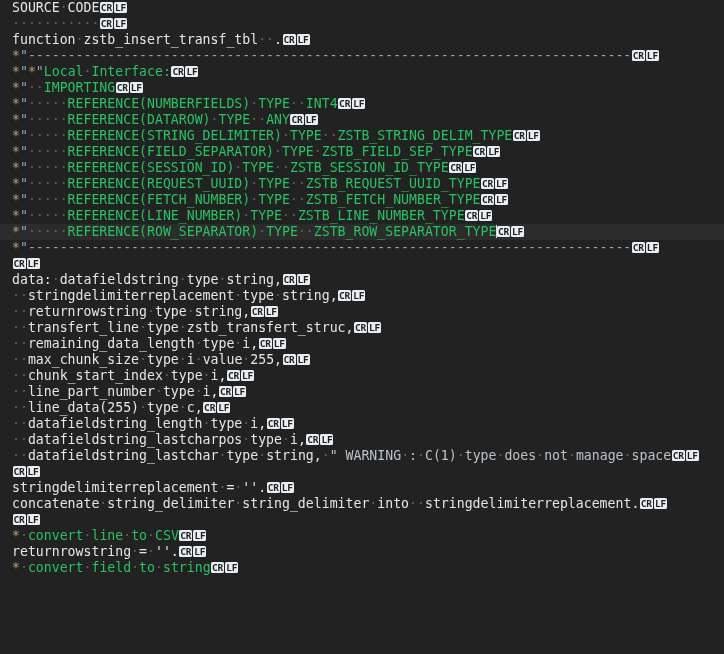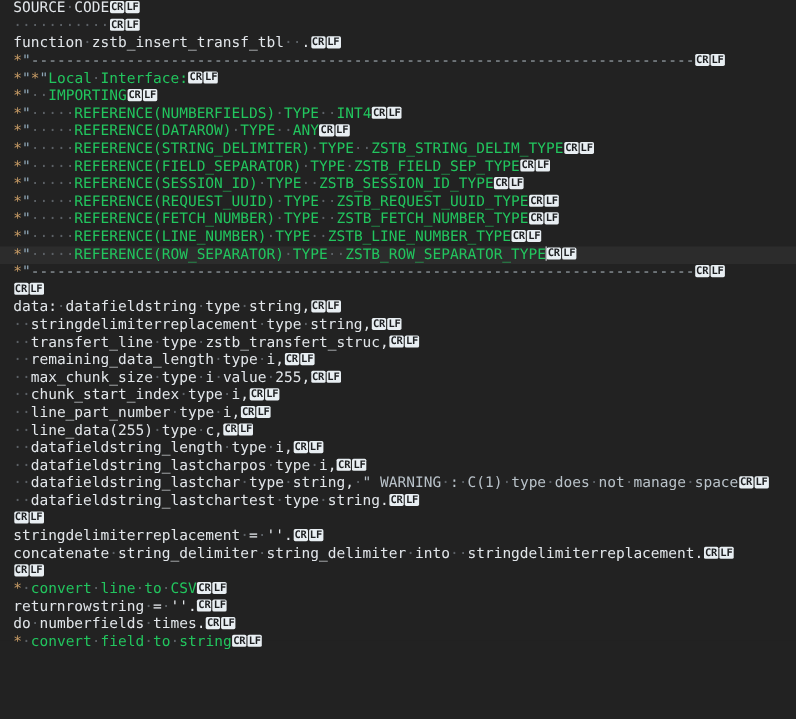--- a/index.html
+++ b/index.html
@@ -101,32 +101,31 @@
       <div class="code-line"><span class="tok-star">*</span><span class="tok-quote">"</span><span class="ws">·····</span><span class="tok-comment">REFERENCE(FIELD_SEPARATOR)</span><span class="ws">·</span><span class="tok-comment">TYPE</span><span class="ws">·</span><span class="tok-comment">ZSTB_FIELD_SEP_TYPE</span><span class="eol"><b>CR</b><b>LF</b></span></div>
       <div class="code-line"><span class="tok-star">*</span><span class="tok-quote">"</span><span class="ws">·····</span><span class="tok-comment">REFERENCE(SESSION_ID)</span><span class="ws">·</span><span class="tok-comment">TYPE</span><span class="ws">··</span><span class="tok-comment">ZSTB_SESSION_ID_TYPE</span><span class="eol"><b>CR</b><b>LF</b></span></div>
       <div class="code-line"><span class="tok-star">*</span><span class="tok-quote">"</span><span class="ws">·····</span><span class="tok-comment">REFERENCE(REQUEST_UUID)</span><span class="ws">·</span><span class="tok-comment">TYPE</span><span class="ws">··</span><span class="tok-comment">ZSTB_REQUEST_UUID_TYPE</span><span class="eol"><b>CR</b><b>LF</b></span></div>
       <div class="code-line"><span class="tok-star">*</span><span class="tok-quote">"</span><span class="ws">·····</span><span class="tok-comment">REFERENCE(FETCH_NUMBER)</span><span class="ws">·</span><span class="tok-comment">TYPE</span><span class="ws">··</span><span class="tok-comment">ZSTB_FETCH_NUMBER_TYPE</span><span class="eol"><b>CR</b><b>LF</b></span></div>
       <div class="code-line"><span class="tok-star">*</span><span class="tok-quote">"</span><span class="ws">·····</span><span class="tok-comment">REFERENCE(LINE_NUMBER)</span><span class="ws">·</span><span class="tok-comment">TYPE</span><span class="ws">··</span><span class="tok-comment">ZSTB_LINE_NUMBER_TYPE</span><span class="eol"><b>CR</b><b>LF</b></span></div>
       <div class="code-line highlighted"><span class="tok-star">*</span><span class="tok-quote">"</span><span class="ws">·····</span><span class="tok-comment">REFERENCE(ROW_SEPARATOR)</span><span class="ws">·</span><span class="tok-comment">TYPE</span><span class="ws">··</span><span class="tok-comment">ZSTB_ROW_SEPARATOR_TYPE</span><span class="caret"></span><span class="eol"><b>CR</b><b>LF</b></span></div>
       <div class="code-line"><span class="tok-star">*</span><span class="tok-quote">"</span><span class="tok-dash">----------------------------------------------------------------------------</span><span class="eol"><b>CR</b><b>LF</b></span></div>
       <div class="code-line"><span class="eol"><b>CR</b><b>LF</b></span></div>
       <div class="code-line"><span class="tok-plain">data:</span><span class="ws">·</span><span class="tok-plain">datafieldstring</span><span class="ws">·</span><span class="tok-plain">type</span><span class="ws">·</span><span class="tok-plain">string,</span><span class="eol"><b>CR</b><b>LF</b></span></div>
       <div class="code-line"><span class="ws">··</span><span class="tok-plain">stringdelimiterreplacement</span><span class="ws">·</span><span class="tok-plain">type</span><span class="ws">·</span><span class="tok-plain">string,</span><span class="eol"><b>CR</b><b>LF</b></span></div>
+      <div class="code-line"><span class="ws">··</span><span class="tok-plain">returnrowstring</span><span class="ws">·</span><span class="tok-plain">type</span><span class="ws">·</span><span class="tok-plain">string,</span><span class="eol"><b>CR</b><b>LF</b></span></div>
       <div class="code-line"><span class="ws">··</span><span class="tok-plain">transfert_line</span><span class="ws">·</span><span class="tok-plain">type</span><span class="ws">·</span><span class="tok-plain">zstb_transfert_struc,</span><span class="eol"><b>CR</b><b>LF</b></span></div>
       <div class="code-line"><span class="ws">··</span><span class="tok-plain">remaining_data_length</span><span class="ws">·</span><span class="tok-plain">type</span><span class="ws">·</span><span class="tok-plain">i,</span><span class="eol"><b>CR</b><b>LF</b></span></div>
       <div class="code-line"><span class="ws">··</span><span class="tok-plain">max_chunk_size</span><span class="ws">·</span><span class="tok-plain">type</span><span class="ws">·</span><span class="tok-plain">i</span><span class="ws">·</span><span class="tok-plain">value</span><span class="ws">·</span><span class="tok-plain">255,</span><span class="eol"><b>CR</b><b>LF</b></span></div>
       <div class="code-line"><span class="ws">··</span><span class="tok-plain">chunk_start_index</span><span class="ws">·</span><span class="tok-plain">type</span><span class="ws">·</span><span class="tok-plain">i,</span><span class="eol"><b>CR</b><b>LF</b></span></div>
       <div class="code-line"><span class="ws">··</span><span class="tok-plain">line_part_number</span><span class="ws">·</span><span class="tok-plain">type</span><span class="ws">·</span><span class="tok-plain">i,</span><span class="eol"><b>CR</b><b>LF</b></span></div>
       <div class="code-line"><span class="ws">··</span><span class="tok-plain">line_data(255)</span><span class="ws">·</span><span class="tok-plain">type</span><span class="ws">·</span><span class="tok-plain">c,</span><span class="eol"><b>CR</b><b>LF</b></span></div>
       <div class="code-line"><span class="ws">··</span><span class="tok-plain">datafieldstring_length</span><span class="ws">·</span><span class="tok-plain">type</span><span class="ws">·</span><span class="tok-plain">i,</span><span class="eol"><b>CR</b><b>LF</b></span></div>
       <div class="code-line"><span class="ws">··</span><span class="tok-plain">datafieldstring_lastcharpos</span><span class="ws">·</span><span class="tok-plain">type</span><span class="ws">·</span><span class="tok-plain">i,</span><span class="eol"><b>CR</b><b>LF</b></span></div>
       <div class="code-line"><span class="ws">··</span><span class="tok-plain">datafieldstring_lastchar</span><span class="ws">·</span><span class="tok-plain">type</span><span class="ws">·</span><span class="tok-plain">string,</span><span class="ws">·</span><span class="tok-dim">" WARNING</span><span class="ws">·</span><span class="tok-dim">:</span><span class="ws">·</span><span class="tok-dim">C(1)</span><span class="ws">·</span><span class="tok-dim">type</span><span class="ws">·</span><span class="tok-dim">does</span><span class="ws">·</span><span class="tok-dim">not</span><span class="ws">·</span><span class="tok-dim">manage</span><span class="ws">·</span><span class="tok-dim">space</span><span class="eol"><b>CR</b><b>LF</b></span></div>
-      <div class="code-line"><span class="ws">··</span><span class="tok-plain">datafieldstring_lastchartest</span><span class="ws">·</span><span class="tok-plain">type</span><span class="ws">·</span><span class="tok-plain">string.</span><span class="eol"><b>CR</b><b>LF</b></span></div>
       <div class="code-line"><span class="eol"><b>CR</b><b>LF</b></span></div>
       <div class="code-line"><span class="tok-plain">stringdelimiterreplacement</span><span class="ws">·</span><span class="tok-plain">=</span><span class="ws">·</span><span class="tok-plain">''.</span><span class="eol"><b>CR</b><b>LF</b></span></div>
       <div class="code-line"><span class="tok-plain">concatenate</span><span class="ws">·</span><span class="tok-plain">string_delimiter</span><span class="ws">·</span><span class="tok-plain">string_delimiter</span><span class="ws">·</span><span class="tok-plain">into</span><span class="ws">··</span><span class="tok-plain">stringdelimiterreplacement.</span><span class="eol"><b>CR</b><b>LF</b></span></div>
       <div class="code-line"><span class="eol"><b>CR</b><b>LF</b></span></div>
       <div class="code-line"><span class="tok-star">*</span><span class="ws">·</span><span class="tok-comment">convert</span><span class="ws">·</span><span class="tok-comment">line</span><span class="ws">·</span><span class="tok-comment">to</span><span class="ws">·</span><span class="tok-comment">CSV</span><span class="eol"><b>CR</b><b>LF</b></span></div>
       <div class="code-line"><span class="tok-plain">returnrowstring</span><span class="ws">·</span><span class="tok-plain">=</span><span class="ws">·</span><span class="tok-plain">''.</span><span class="eol"><b>CR</b><b>LF</b></span></div>
-      <div class="code-line"><span class="tok-plain">do</span><span class="ws">·</span><span class="tok-plain">numberfields</span><span class="ws">·</span><span class="tok-plain">times.</span><span class="eol"><b>CR</b><b>LF</b></span></div>
       <div class="code-line"><span class="tok-star">*</span><span class="ws">·</span><span class="tok-comment">convert</span><span class="ws">·</span><span class="tok-comment">field</span><span class="ws">·</span><span class="tok-comment">to</span><span class="ws">·</span><span class="tok-comment">string</span><span class="eol"><b>CR</b><b>LF</b></span></div>
     </div>
 </div>
 
 </body></html>

